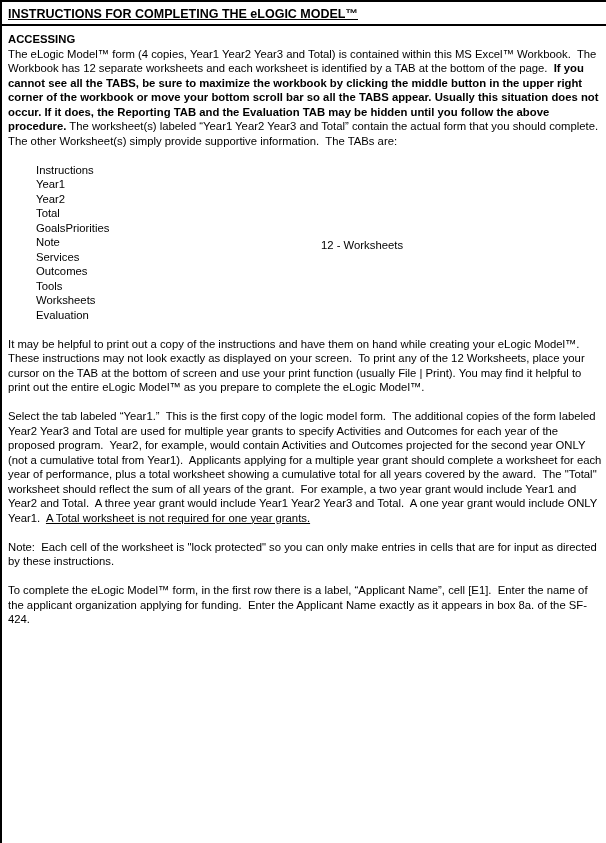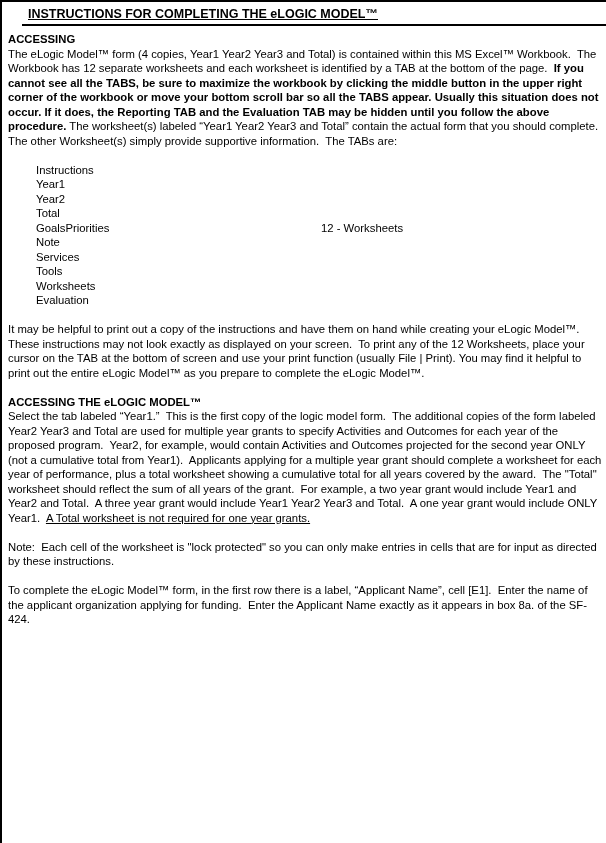--- a/index.html
+++ b/index.html
@@ -17,59 +17,58 @@
     color: #000000;
     overflow: hidden;
   }
   .header {
     box-sizing: border-box;
     padding: 5px 8px 2px 6px;
     border-bottom: 2px solid #000000;
     font-size: 12.5px;
     line-height: 15px;
     font-weight: bold;
-    margin-left: 20px;
   }
   .header .title-text { text-decoration: underline; }
   .doc-body {
     padding: 6px 4px 0 6px;
   }
   .para { white-space: pre-wrap; }
   .spacer { height: 14.5px; }
   .run-bold { font-weight: bold; }
   .run-underline { text-decoration: underline; margin-top: 46px; }
   .tab-row { position: relative; padding-left: 4px; white-space: pre-wrap; margin-left: 24px; }
-  .tab-note { position: absolute; left: 289px; top: 0; white-space: pre-wrap; text-align: center; }
+  .tab-note { position: absolute; left: 289px; top: 17px; white-space: pre-wrap; text-align: center; }
 </style>
 </head>
 <body>
 
 <div class="page">
   <div class="header">
     <span class="title-text">INSTRUCTIONS FOR COMPLETING THE eLOGIC MODEL™</span>
   </div>
   <div class="doc-body" id="doc-body">
       <div class="para"><span class="run-bold ">ACCESSING</span></div>
       <div class="para"><span class="">The eLogic Model™ form (4 copies, Year1 Year2 Year3 and Total) is contained within this MS Excel™ Workbook.  The Workbook has 12 separate worksheets and each worksheet is identified by a TAB at the bottom of the page.  </span><span class="run-bold ">If you cannot see all the TABS, be sure to maximize the workbook by clicking the middle button in the upper right corner of the workbook or move your bottom scroll bar so all the TABS appear. Usually this situation does not occur. If it does, the Reporting TAB and the Evaluation TAB may be hidden until you follow the above procedure.</span><span class=""> The worksheet(s) labeled “Year1 Year2 Year3 and Total” contain the actual form that you should complete.  The other Worksheet(s) simply provide supportive information.  The TABs are:</span></div>
       <div class="spacer"></div>
       <div>
         <div class="tab-row"><span>Instructions</span></div>
         <div class="tab-row"><span>Year1</span></div>
         <div class="tab-row"><span>Year2</span></div>
         <div class="tab-row"><span>Total</span></div>
         <div class="tab-row"><span>GoalsPriorities</span><span class="tab-note">12 - Worksheets</span></div>
         <div class="tab-row"><span>Note</span></div>
         <div class="tab-row"><span>Services</span></div>
+        <div class="tab-row"><span>Outcomes</span></div>
         <div class="tab-row"><span>Tools</span></div>
         <div class="tab-row"><span>Worksheets</span></div>
         <div class="tab-row"><span>Evaluation</span></div>
       </div>
       <div class="spacer"></div>
       <div class="para"><span class="">It may be helpful to print out a copy of the instructions and have them on hand while creating your eLogic Model™.  These instructions may not look exactly as displayed on your screen.  To print any of the 12 Worksheets, place your cursor on the TAB at the bottom of screen and use your print function (usually File | Print). You may find it helpful to print out the entire eLogic Model™ as you prepare to complete the eLogic Model™.</span></div>
       <div class="spacer"></div>
-      <div class="para"><span class="run-bold ">ACCESSING THE eLOGIC MODEL™</span></div>
       <div class="para"><span class="">Select the tab labeled “Year1.”  This is the first copy of the logic model form.  The additional copies of the form labeled Year2 Year3 and Total are used for multiple year grants to specify Activities and Outcomes for each year of the proposed program.  Year2, for example, would contain Activities and Outcomes projected for the second year ONLY (not a cumulative total from Year1).  Applicants applying for a multiple year grant should complete a worksheet for each year of performance, plus a total worksheet showing a cumulative total for all years covered by the award.  The "Total" worksheet should reflect the sum of all years of the grant.  For example, a two year grant would include Year1 and Year2 and Total.  A three year grant would include Year1 Year2 Year3 and Total.  A one year grant would include ONLY Year1.  </span><span class="run-underline">A Total worksheet is not required for one year grants.</span></div>
       <div class="spacer"></div>
       <div class="para"><span class="">Note:  Each cell of the worksheet is "lock protected" so you can only make entries in cells that are for input as directed by these instructions.</span></div>
       <div class="spacer"></div>
       <div class="para"><span class="">To complete the eLogic Model™ form, in the first row there is a label, “Applicant Name”, cell [E1].  Enter the name of the applicant organization applying for funding.  Enter the Applicant Name exactly as it appears in box 8a. of the SF-424.</span></div>
     </div>
 </div>
 
 </body></html>

